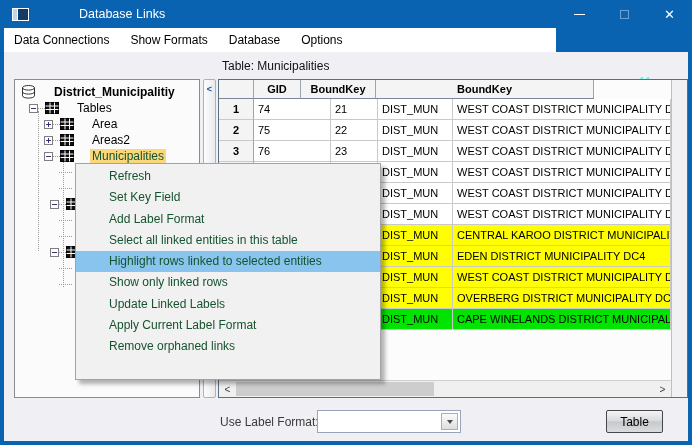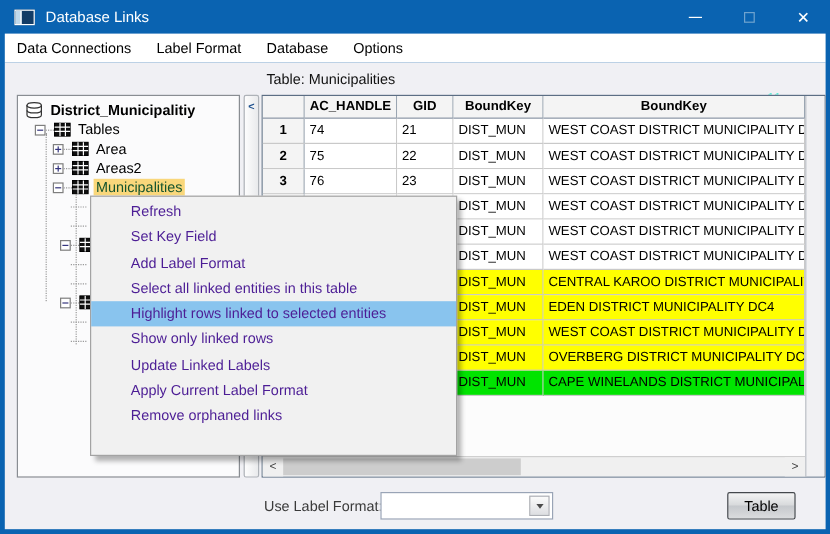--- a/index.html
+++ b/index.html
@@ -8,54 +8,54 @@
     position: relative;
     background: #0A63B1;
     font-family: "Liberation Sans", sans-serif;
     overflow: hidden;
     -webkit-font-smoothing: antialiased;
   }
 
   
   .titlebar {
     position: absolute; left:0; top:0; width:692px; height:28px;
-    background:#0A63B1; display:flex; align-items:center;
+    background:#0A63B1; display:flex; align-items:center;gap:41px;
   }
   .app-icon {
     width:17px; height:13px; margin-left:12px;
     border:1px solid #fff; background:#123C66; display:flex;
   }
   .app-icon .pane { width:5px; height:100%; background:#BFD9EC; border-right:1px solid #fff; }
   .title-text { color:#fff; font-size:12.5px; margin-left:9px; }
   .tb-btns { margin-left:auto; display:flex; height:100%; }
   .tb-btn { width:45px; height:100%; display:flex; align-items:center; justify-content:center; }
   .glyph-min { width:11px; height:1px; background:#fff; }
   .glyph-max { width:9px; height:9px; border:1px solid #6FA3CF; }
   .glyph-close { color:#fff; font-size:13px; line-height:13px; }
 
   
   .menubar {
-    position:absolute; left:4px; top:28px; width:684px; height:24px;
+    position:absolute; left:4px; top:28px; width:552px; height:24px;
     background:#FFFFFF; display:flex; align-items:center; padding-left:2px;
   }
   .menubar .mitem { font-size:12px; color:#000; padding:4px 8px; margin-right:5px; }
 
   
   .client { position:absolute; left:4px; top:52px; width:684px; height:389px; background:#F0F0F4; }
 
   .table-label { position:absolute; left:222px; top:59px; font-size:12px; color:#111; }
   .rowcount-label { position:absolute; right:12px; top:75px; font-size:12px; color:#5eead4; }
 
   
   .treepanel {
     position:absolute; left:14px; top:79px; width:186px; height:319px;
     background:#FBFBFC; border:1px solid #898D92; padding-top:4px; overflow:hidden;
   }
   .trow { height:16px; display:flex; align-items:center; position:relative; font-size:12px; color:#000; white-space:nowrap; }
-  .trow .lbl { margin-left:4px; padding:0 2px; line-height:14px; }
+  .trow .lbl { margin-left:16px; padding:0 2px; line-height:14px; }
   .trow.root .lbl { font-weight:bold; }
   .lbl.sel { background:#F9D77B; color:#14532d; }
   .exp {
     width:9px; height:9px; border:1px solid #7E7E7E; background:#fff;
     position:relative; flex:0 0 auto;
   }
   .exp::before, .exp.plus::after { content:""; position:absolute; background:#35357E; }
   .exp::before { left:1px; right:1px; top:3px; height:1px; }
   .exp.plus::after { top:1px; bottom:1px; left:3px; width:1px; }
   .dots { width:7px; height:1px; border-top:1px dotted #9A9A9A; flex:0 0 auto; }
@@ -105,21 +105,21 @@
           font-size:10px; color:#3D3D3D; background:#F0F0F0; }
   .strack { flex:1; position:relative; }
   .sthumb { position:absolute; left:0; top:1px; bottom:1px; width:198px; background:#CDCDCD; }
 
   
   .ctxmenu {
     position:absolute; left:75px; top:163px; width:306px; height:217px;
     background:#F1F1F1; border:1px solid #A3A3A3; padding-top:2px;
     box-shadow:4px 4px 4px rgba(0,0,0,0.30); z-index:5;
   }
-  .citem { height:21.3px; line-height:21.3px; font-size:12px; color:#4c1d95; padding-left:33px; white-space:nowrap; }
+  .citem { height:21.3px; line-height:21.3px; font-size:12px; color:#14532d; padding-left:33px; white-space:nowrap; }
   .citem.hl { background:#89C4EE; }
 
   
   .footer-label { position:absolute; left:220px; top:415px; font-size:12px; color:#3A3A3A; }
   .combo {
     position:absolute; left:317px; top:410px; width:144px; height:23px;
     background:#fff; border:1px solid #99A4B6; display:flex; align-items:center; justify-content:flex-end;
   }
   .combo .val { flex:1; font-size:11px; padding-left:4px; color:#000; overflow:hidden; }
   .combo-btn {
@@ -150,21 +150,21 @@
         <div class="glyph-max"></div>
       </div>
     <div class="tb-btn">
         <div class="glyph-close">✕</div>
       </div>
   </div>
 </div>
 
 <div class="menubar">
   <div class="mitem">Data Connections</div>
-  <div class="mitem">Label Format</div>
+  <div class="mitem">Show Formats</div>
   <div class="mitem">Database</div>
   <div class="mitem">Options</div>
 </div>
 
 <div class="client"></div>
 
 <div class="table-label">Table: Municipalities</div>
 <div class="rowcount-label">11 rows</div>
 
 <div class="treepanel">
@@ -274,21 +274,20 @@
       <span class="stubline"></span>
     </div>
 </div>
 
 <div class="splitterbtn">&lt;</div>
 
 <div class="gridouter">
   <div class="gridleft">
     <div class="hrow">
       <div class="hcell c0"></div>
-      <div class="hcell c1">AC_HANDLE</div>
       <div class="hcell c2">GID</div>
       <div class="hcell c3">BoundKey</div>
       <div class="hcell c4">BoundKey</div>
     </div>
 
     <div class="drow">
       <div class="dcell rownum c0">1</div>
       <div class="dcell c1">74</div>
       <div class="dcell c2">21</div>
       <div class="dcell c3">DIST_MUN</div>

